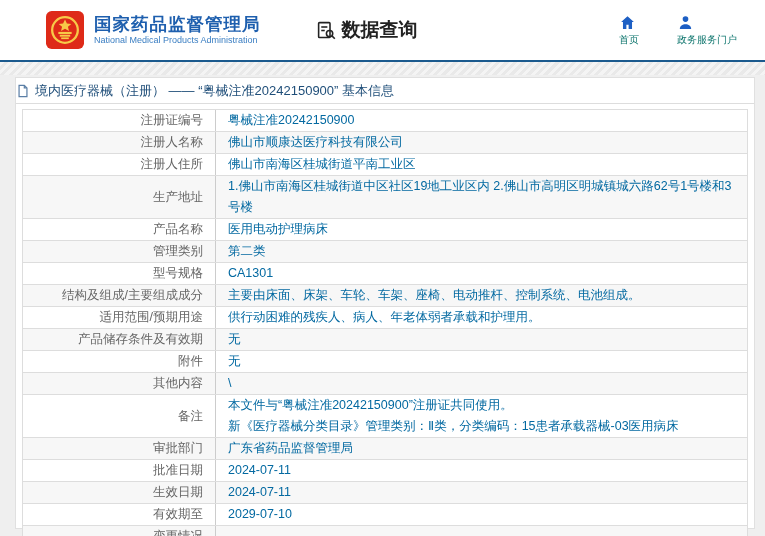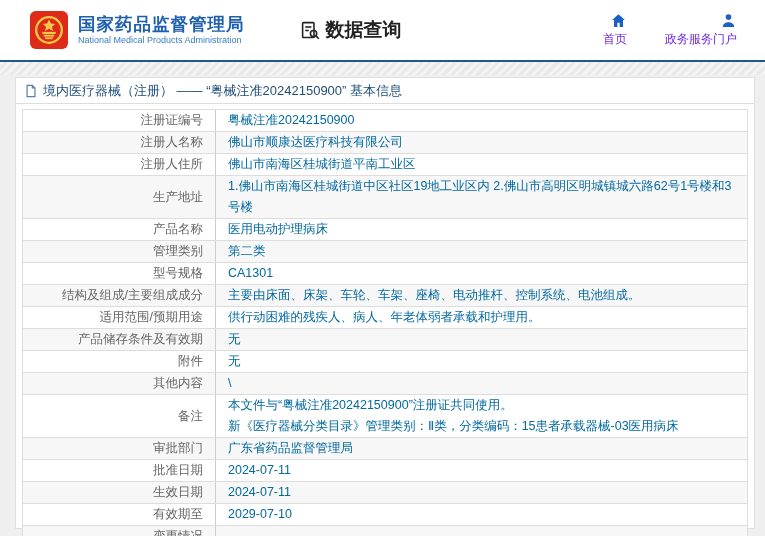--- a/index.html
+++ b/index.html
@@ -11,52 +11,52 @@
     overflow:hidden;
     color:#333;
   }
   
   .site-header {
     height:62px; background:#fff;
     border-bottom:2px solid #1b5a8e;
     display:flex; align-items:center;
     padding:0 28px 0 30px;
   }
-  .logo-group { display:flex; align-items:center; gap:10px; }
+  .logo-group { display:flex; align-items:center; gap:10px;margin-left:16px; }
   .emblem { width:38px; height:38px; flex:0 0 auto; }
   .titles .cn {
     font-size:17.5px; font-weight:bold; color:#1e5fae; letter-spacing:1px;
     line-height:20px;
   }
   .titles .en { font-size:9px; color:#3a7ec2; line-height:12px; }
   .data-query {
     display:flex; align-items:center; gap:5px;
     margin-left:55px; cursor:pointer;
     font-size:19px; color:#222; font-weight:bold;
   }
   .data-query svg { display:block; }
   .header-nav { margin-left:auto; display:flex; gap:38px; }
   .nav-item {
-    display:flex; flex-direction:column; align-items:flex-end; gap:2px;
-    text-decoration:none; color:#6d28d9; font-size:12px; cursor:pointer;
+    display:flex; flex-direction:column; align-items:flex-start; gap:2px;
+    text-decoration:none; color:#0f766e; font-size:10px; cursor:pointer;
   }
   .nav-item svg { display:block; }
   
   .stripe-strip {
     height:13px;
     background:repeating-linear-gradient(135deg,#f4f4f4 0 3px,#e9e9e9 3px 6px);
   }
   
   .panel {
     position:absolute; left:15px; right:10px; top:77px; bottom:7px;
     background:#fff; border:1px solid #e0e0e0;
   }
   .breadcrumb {
     height:26px; display:flex; align-items:center; gap:5px;
-    padding:0 8px; border-bottom:1px solid #ddd;
+    padding:0 0; border-bottom:1px solid #ddd;
     font-size:13px; color:#1f4e79;
   }
   .breadcrumb svg { display:block; }
   
   .info-table {
     margin:5px 6px 0 6px;
     border:1px solid #ddd; border-bottom:none;
     font-size:12.5px;
   }
   .row { display:flex; border-bottom:1px solid #ddd; background:#fff; }

